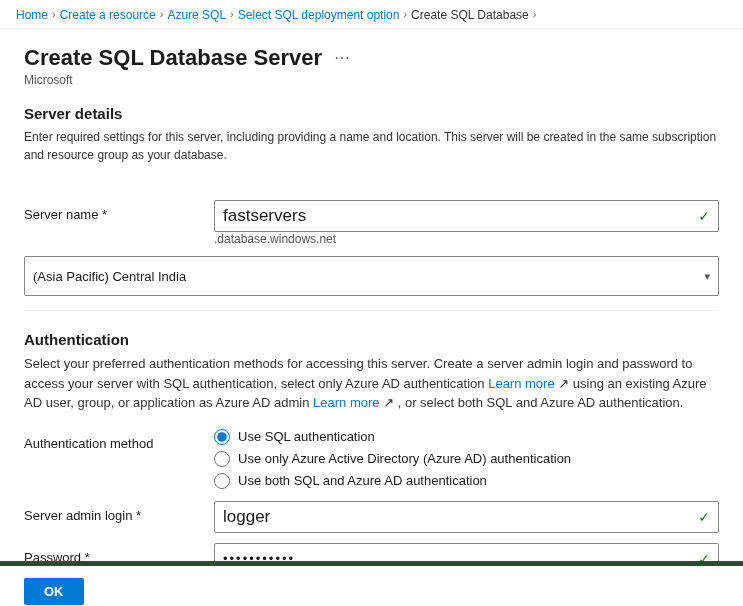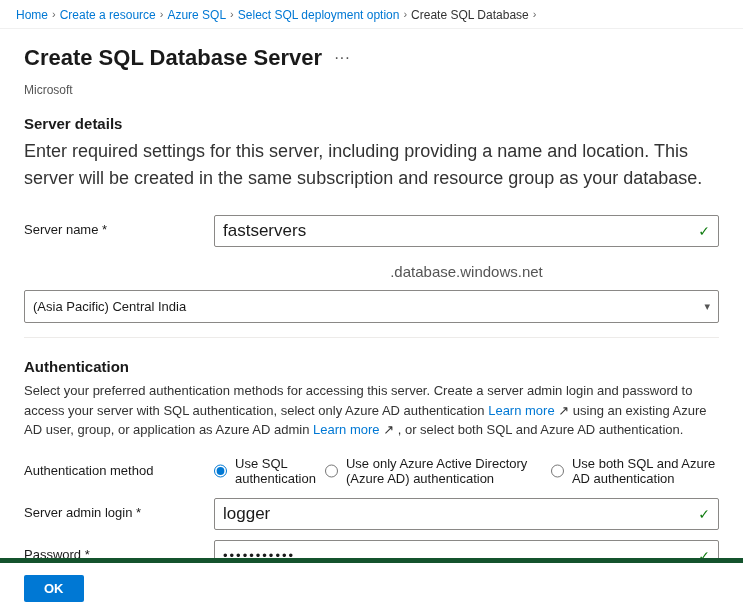--- a/index.html
+++ b/index.html
@@ -26,21 +26,21 @@
     .breadcrumb .current { color: #333; cursor: default; }
 
     .main-content {
       padding: 16px 24px 16px 24px;
     }
 
     .page-title-row {
       display: flex;
       align-items: center;
       gap: 8px;
-      margin-bottom: 12px;
+      margin-bottom: 2px;
     }
     .page-title {
       font-size: 22px;
       font-weight: 600;
       color: #1a1a1a;
     }
     .ellipsis-btn {
       cursor: pointer;
       color: #555;
       font-size: 16px;
@@ -54,24 +54,24 @@
     }
 
     .section-title {
       font-size: 15px;
       font-weight: 600;
       color: #1a1a1a;
       margin-bottom: 6px;
     }
 
     .section-desc {
-      font-size: 18px;
+      font-size: 12px;
       color: #333;
       line-height: 1.5;
-      margin-bottom: 23px;
+      margin-bottom: 36px;
     }
 
     .form-row {
       display: flex;
       align-items: flex-start;
       margin-bottom: 10px;
     }
     .form-label {
       width: 190px;
       min-width: 190px;
@@ -100,34 +100,34 @@
       color: #1a1a1a;
       background: transparent;
     }
     .check-icon {
       color: #107c10;
       font-size: 14px;
       margin-left: 6px;
     }
 
     .suffix-text {
-      font-size: 15px;
+      font-size: 12px;
       color: #555;
-      text-align: center;
-      margin-top: 16px;
+      text-align: left;
+      margin-top: 0;
     }
 
     .select-wrap {
       display: flex;
       align-items: center;
       border: 1px solid #8a8886;
       border-radius: 2px;
       background: #fff;
       padding: 0 8px;
-      height: 33px;
+      height: 40px;
     }
     .select-wrap select {
       border: none;
       outline: none;
       flex: 1;
       font-size: 13px;
       color: #1a1a1a;
       background: transparent;
       appearance: none;
       cursor: pointer;
@@ -149,21 +149,21 @@
       margin-bottom: 16px;
     }
     .auth-desc a {
       color: #0078d4;
       text-decoration: none;
       text-align: center;
     }
 
     .radio-group {
       display: flex;
-      flex-direction: row;
+      flex-direction: column;
       gap: 6px;
     }
     .radio-option {
       display: flex;
       align-items: center;
       gap: 8px;
       font-size: 13px;
       color: #1a1a1a;
       cursor: pointer;
     }

